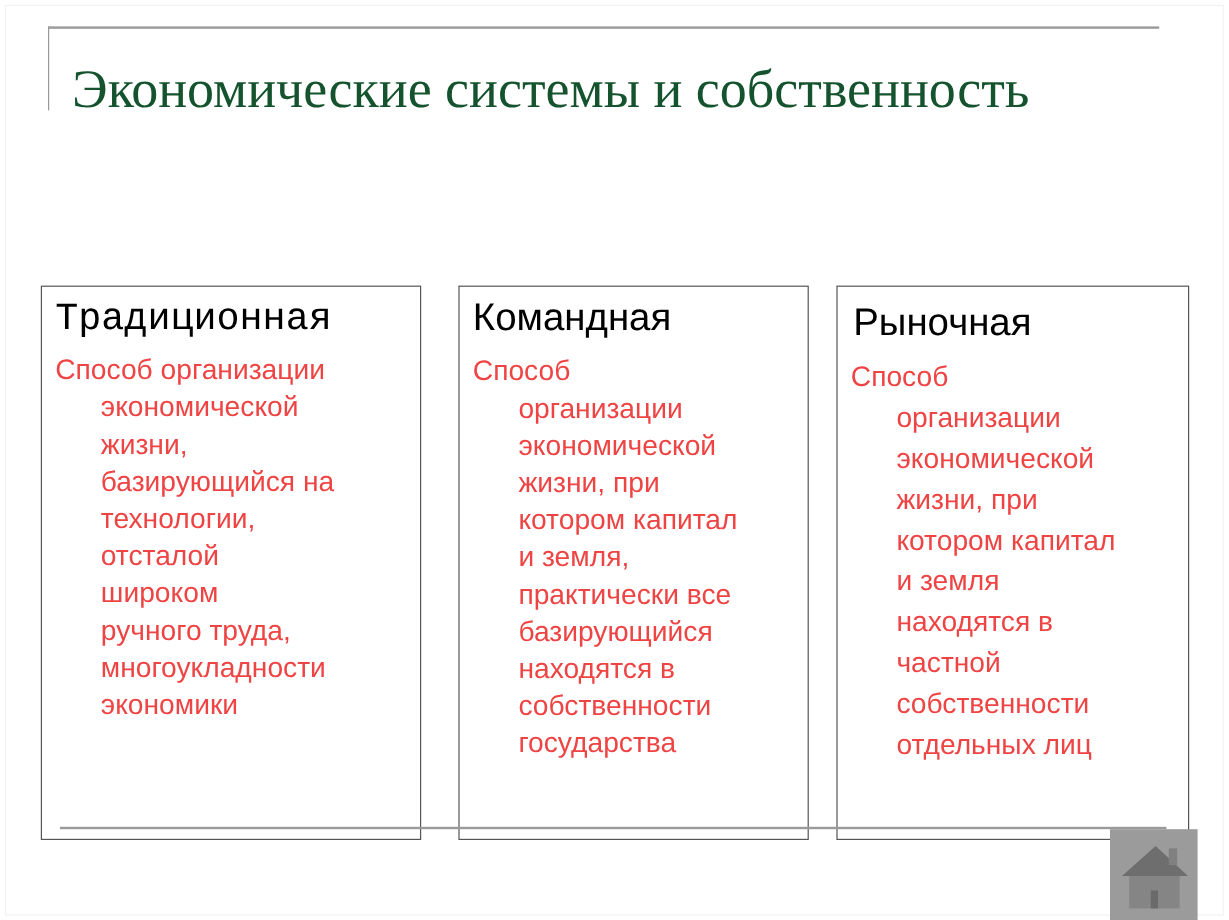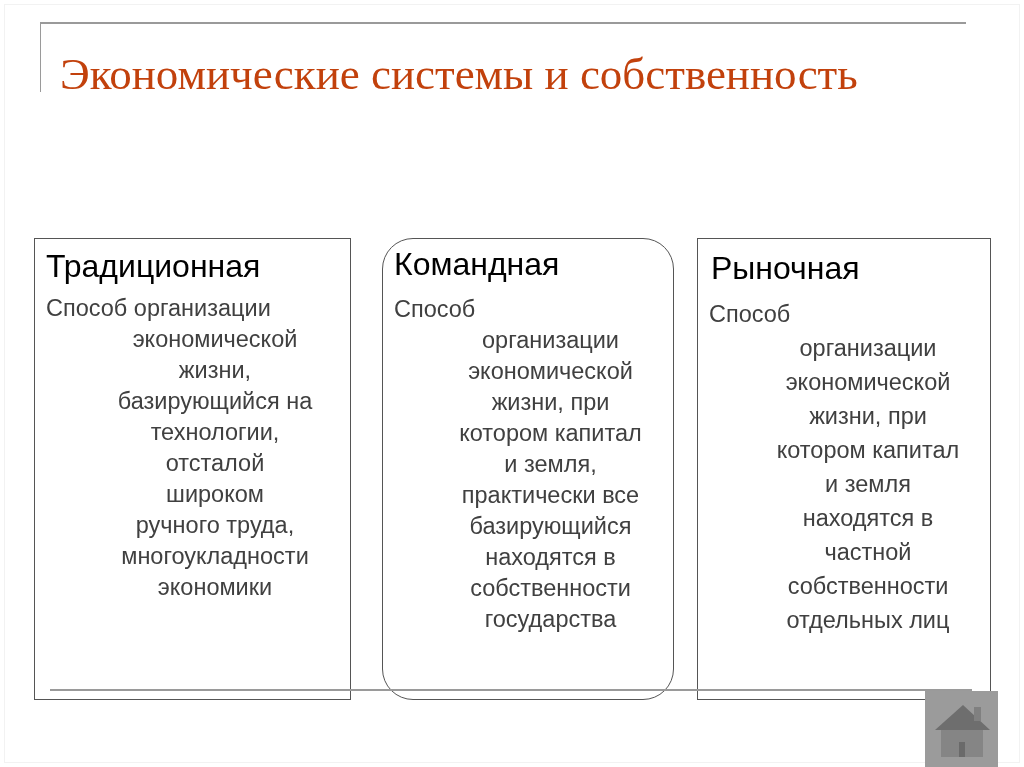--- a/index.html
+++ b/index.html
@@ -16,48 +16,48 @@
       position: absolute; left: 40px; top: 22px; width: 926px; height: 2px;
       background: #9a9a9a;
     }
     .left-rule {
       position: absolute; left: 40px; top: 22px; width: 1px; height: 70px;
       background: #9a9a9a;
     }
     .title {
       position: absolute; left: 60px; top: 42px; width: 800px;
       font-family: "Liberation Serif", serif;
-      font-size: 45px; line-height: 64px; color: #c2410c;
+      font-size: 45px; line-height: 64px; color: #14532d;
       margin: 0; font-weight: normal;
     }
     .bottom-rule {
       position: absolute; left: 50px; top: 689px; width: 922px; height: 2px;
       background: #9a9a9a;
     }
     .card {
       position: absolute; top: 238px; height: 462px;
       border: 1px solid #555555; background: transparent;
       box-sizing: border-box;
     }
     .card-1 { left: 34px; width: 317px; }
-    .card-2 { left: 382px; width: 292px; border-radius: 31px; }
+    .card-2 { left: 382px; width: 292px; }
     .card-3 { left: 697px; width: 294px; }
     .card-heading {
       position: absolute; left: 11px; font-size: 32px; line-height: 38px; color: #000;
       margin: 0; font-weight: normal; white-space: nowrap;
     }
-    .card-1 .card-heading { top: 8px; }
+    .card-1 .card-heading { top: 8px; font-family: Liberation Mono, monospace; }
     .card-2 .card-heading { top: 6px; }
     .card-3 .card-heading { top: 10px; left: 13px; }
     .card-body {
-      position: absolute; font-size: 23.5px; line-height: 31px; color: #404040;
+      position: absolute; font-size: 23.5px; line-height: 31px; color: #ef4444;
       margin: 0;
     }
     .card-body .first { display: block; }
-    .card-body .rest { display: block; padding-left: 38px; text-align: center; }
+    .card-body .rest { display: block; padding-left: 38px; }
     .card-1 .card-body { left: 11px; top: 54px; width: 300px; }
     .card-2 .card-body { left: 11px; top: 55px; width: 275px; }
     .card-3 .card-body { left: 11px; top: 58px; width: 280px; line-height: 34px; }
     .home-button {
       position: absolute; left: 925px; top: 691px; width: 73px; height: 76px;
       background: #9b9b9b; cursor: pointer;
     }
     .home-button svg { position: absolute; left: 0; top: 0; }
   </style>
 </head>

